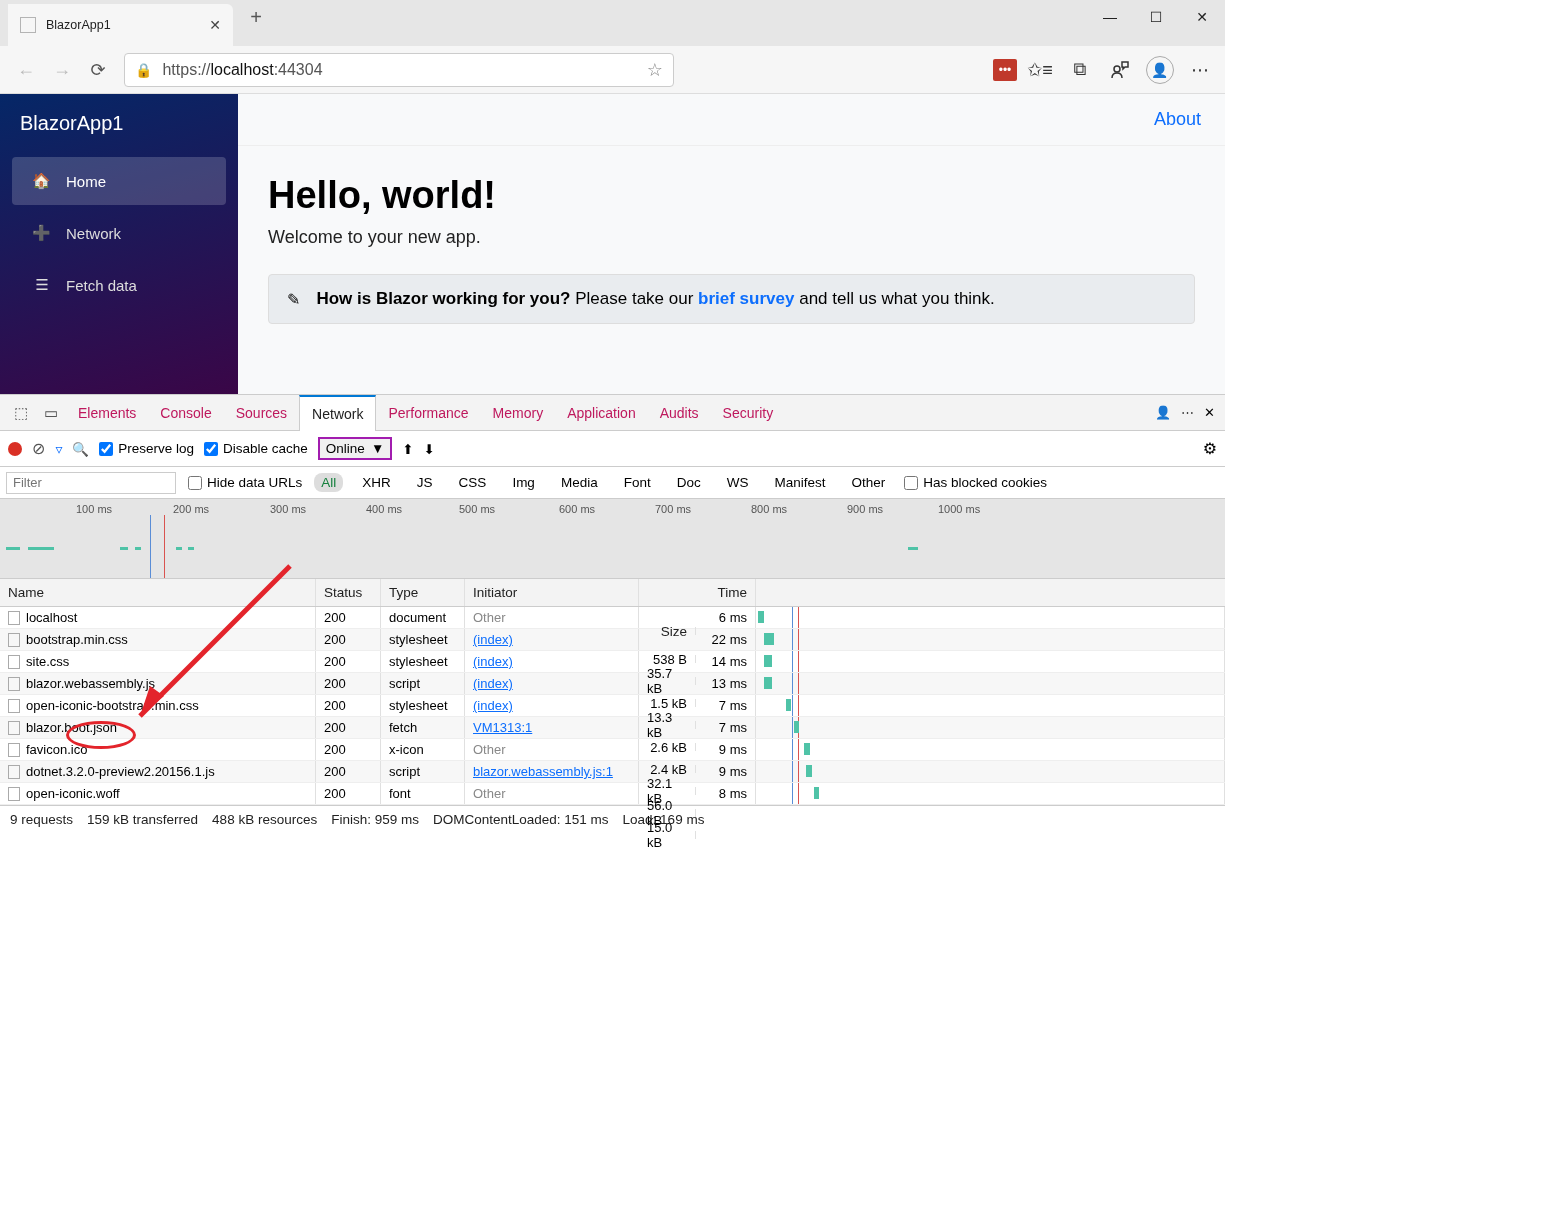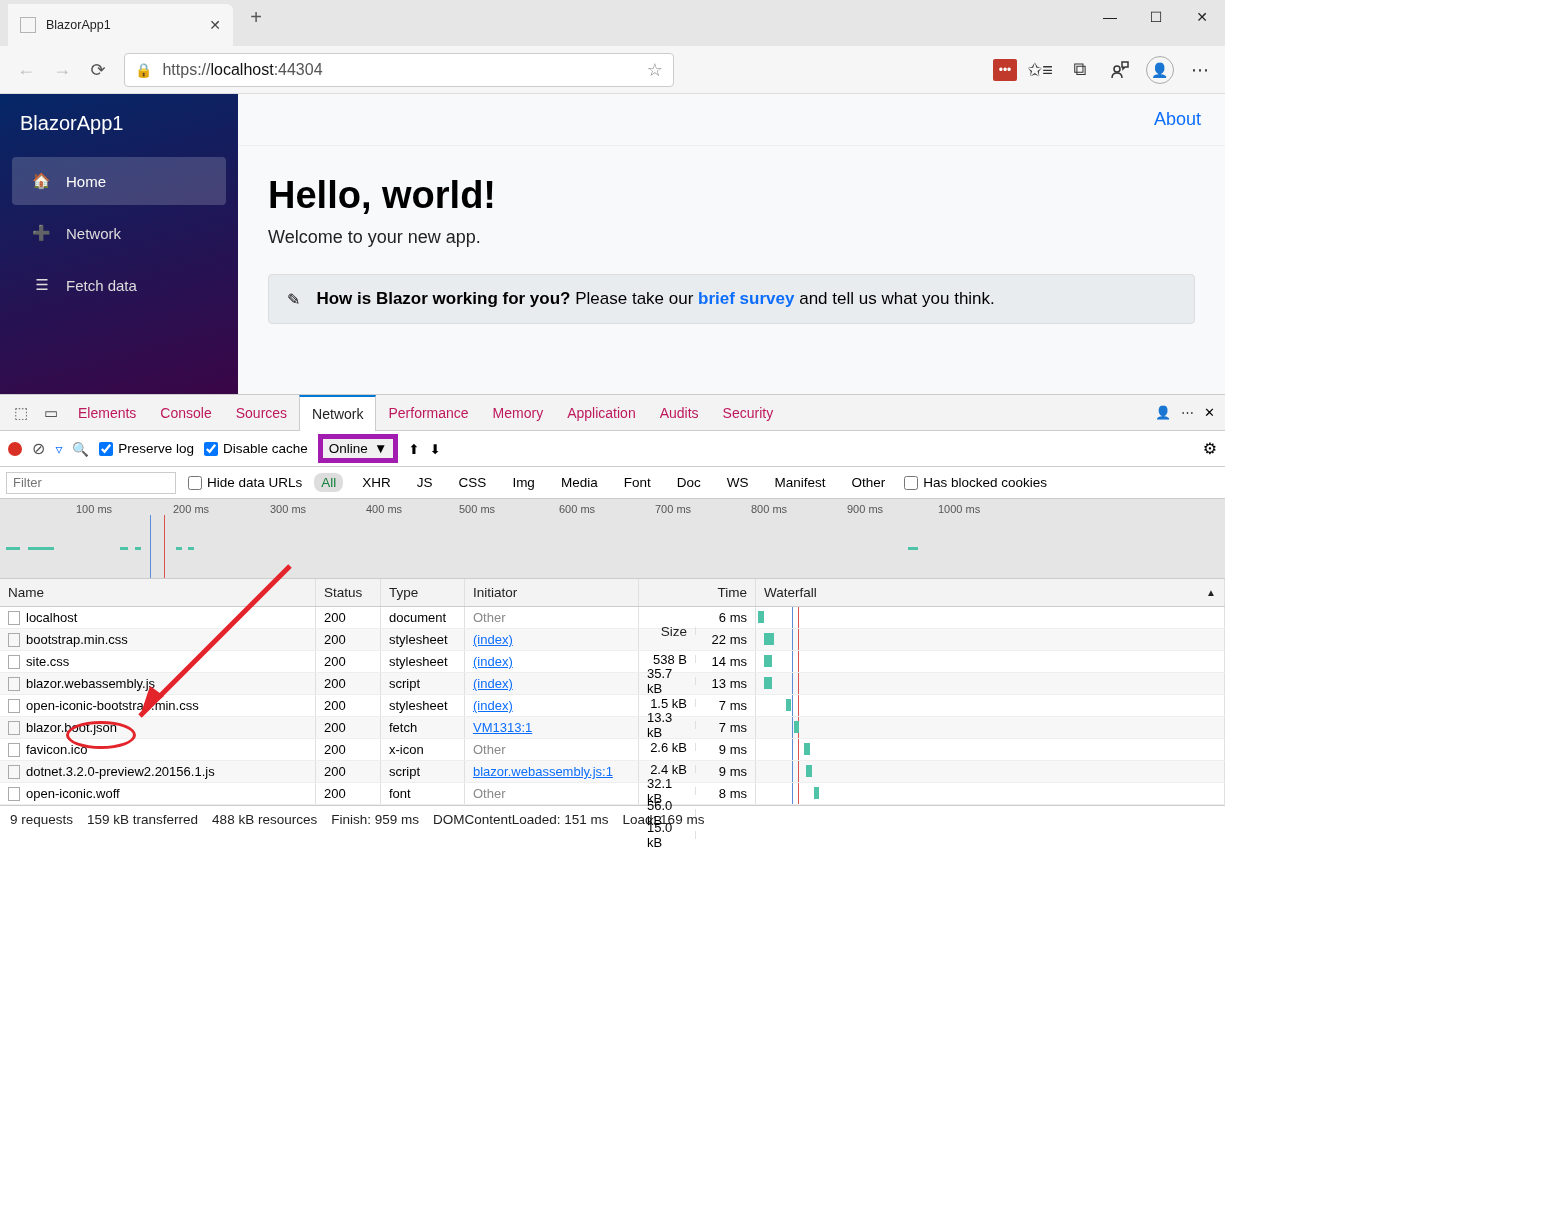--- a/index.html
+++ b/index.html
@@ -54,21 +54,21 @@
 .dt-tab { padding: 0 12px; height: 36px; display: flex; align-items: center; color: #be185d; font-size: 14px; }
 .dt-tab.active { background: #fff; border-top: 2px solid #0078d4; color: #222; border-left: 1px solid #ccc; border-right: 1px solid #ccc; }
 .dt-right { margin-left: auto; display: flex; gap: 10px; padding-right: 10px; }
 
 .dt-controls { display: flex; align-items: center; height: 36px; border-bottom: 1px solid #ccc; padding: 0 8px; gap: 10px; font-size: 13.5px; }
 .rec { width: 14px; height: 14px; background: #d93025; border-radius: 50%; }
 .nosign { font-size: 16px; color: #555; }
 .funnel { color: #0d6efd; font-size: 14px; }
 .chk { display: flex; align-items: center; gap: 5px; }
 .chk input { width: 14px; height: 14px; }
-.online-sel { border: 5px solid #a21caf; padding: 2px 6px; background: #f0f0f0; display: flex; align-items: center; gap: 6px; }
+.online-sel { border: 2px solid #a21caf; padding: 2px 6px; background: #f0f0f0; display: flex; align-items: center; gap: 6px; }
 .gear { margin-left: auto; font-size: 16px; }
 
 .dt-filter { display: flex; align-items: center; height: 32px; border-bottom: 1px solid #ccc; padding: 0 6px; gap: 12px; font-size: 13.5px; }
 .filter-input { width: 170px; height: 22px; border: 1px solid #ccc; padding: 0 6px; color: #888; font-size: 13px; }
 .pill { padding: 2px 7px; border-radius: 8px; }
 .pill.active { background: #ddd; color: #15803d; }
 
 .timeline { height: 80px; border-bottom: 1px solid #ccc; position: relative; background: #e5e5e5; padding-left: 18px; }
 .tl-labels { display: flex; position: absolute; top: 4px; width: 100%; font-size: 11px; color: #555; }
 .tl-labels span { position: absolute; }
@@ -266,24 +266,20 @@
   </div>
 
   <div class="nettable">
     <div class="nt-head">
       <div class="col-name">Name</div>
       <div class="col-status">Status</div>
       <div class="col-type">Type</div>
       <div class="col-init">Initiator</div>
       <div class="col-size">Size</div>
       <div class="col-time">Time</div>
-      <div class="col-wf">
-          <span>Waterfall</span>
-          <span class="sort-arrow">▲</span>
-        </div>
     </div>
     <div id="nt-body">
         <div class="nt-row">
           <div class="col-name"><span class="file-icon"></span>localhost</div>
           <div class="col-status">200</div>
           <div class="col-type">document</div>
           <div class="col-init">
             <span class="initiator-other">Other</span>
           </div>
           <div class="col-size">538 B</div>

